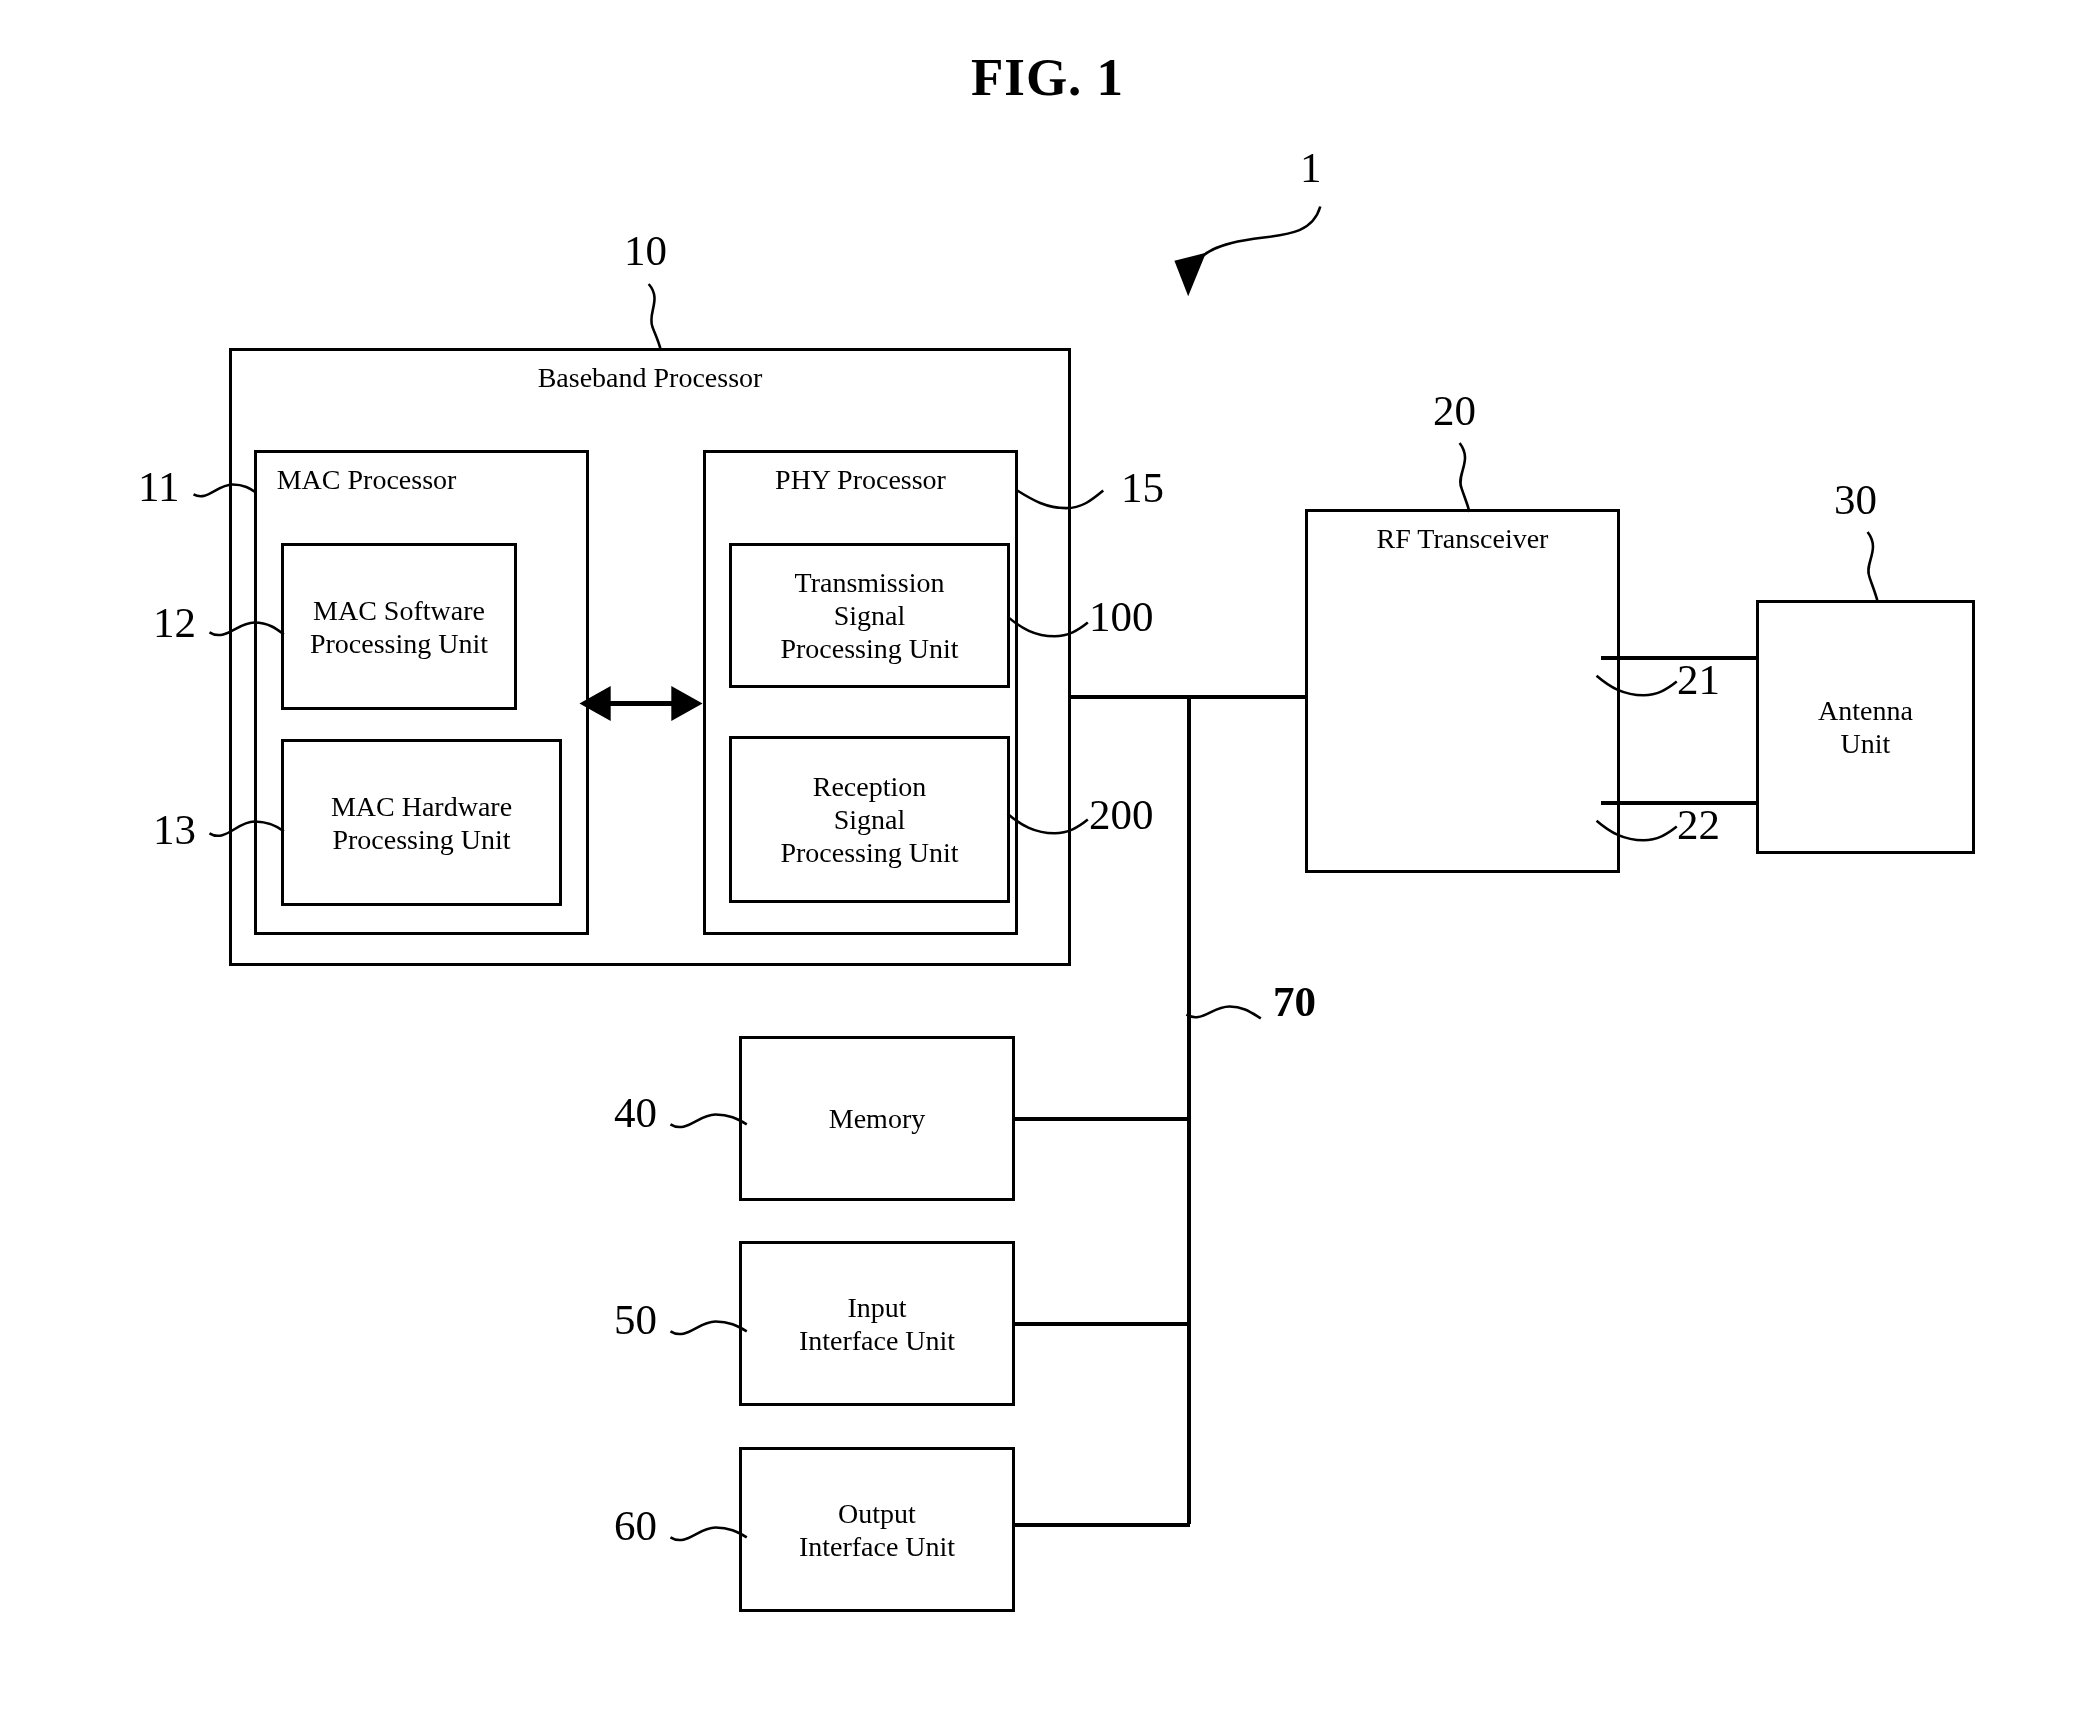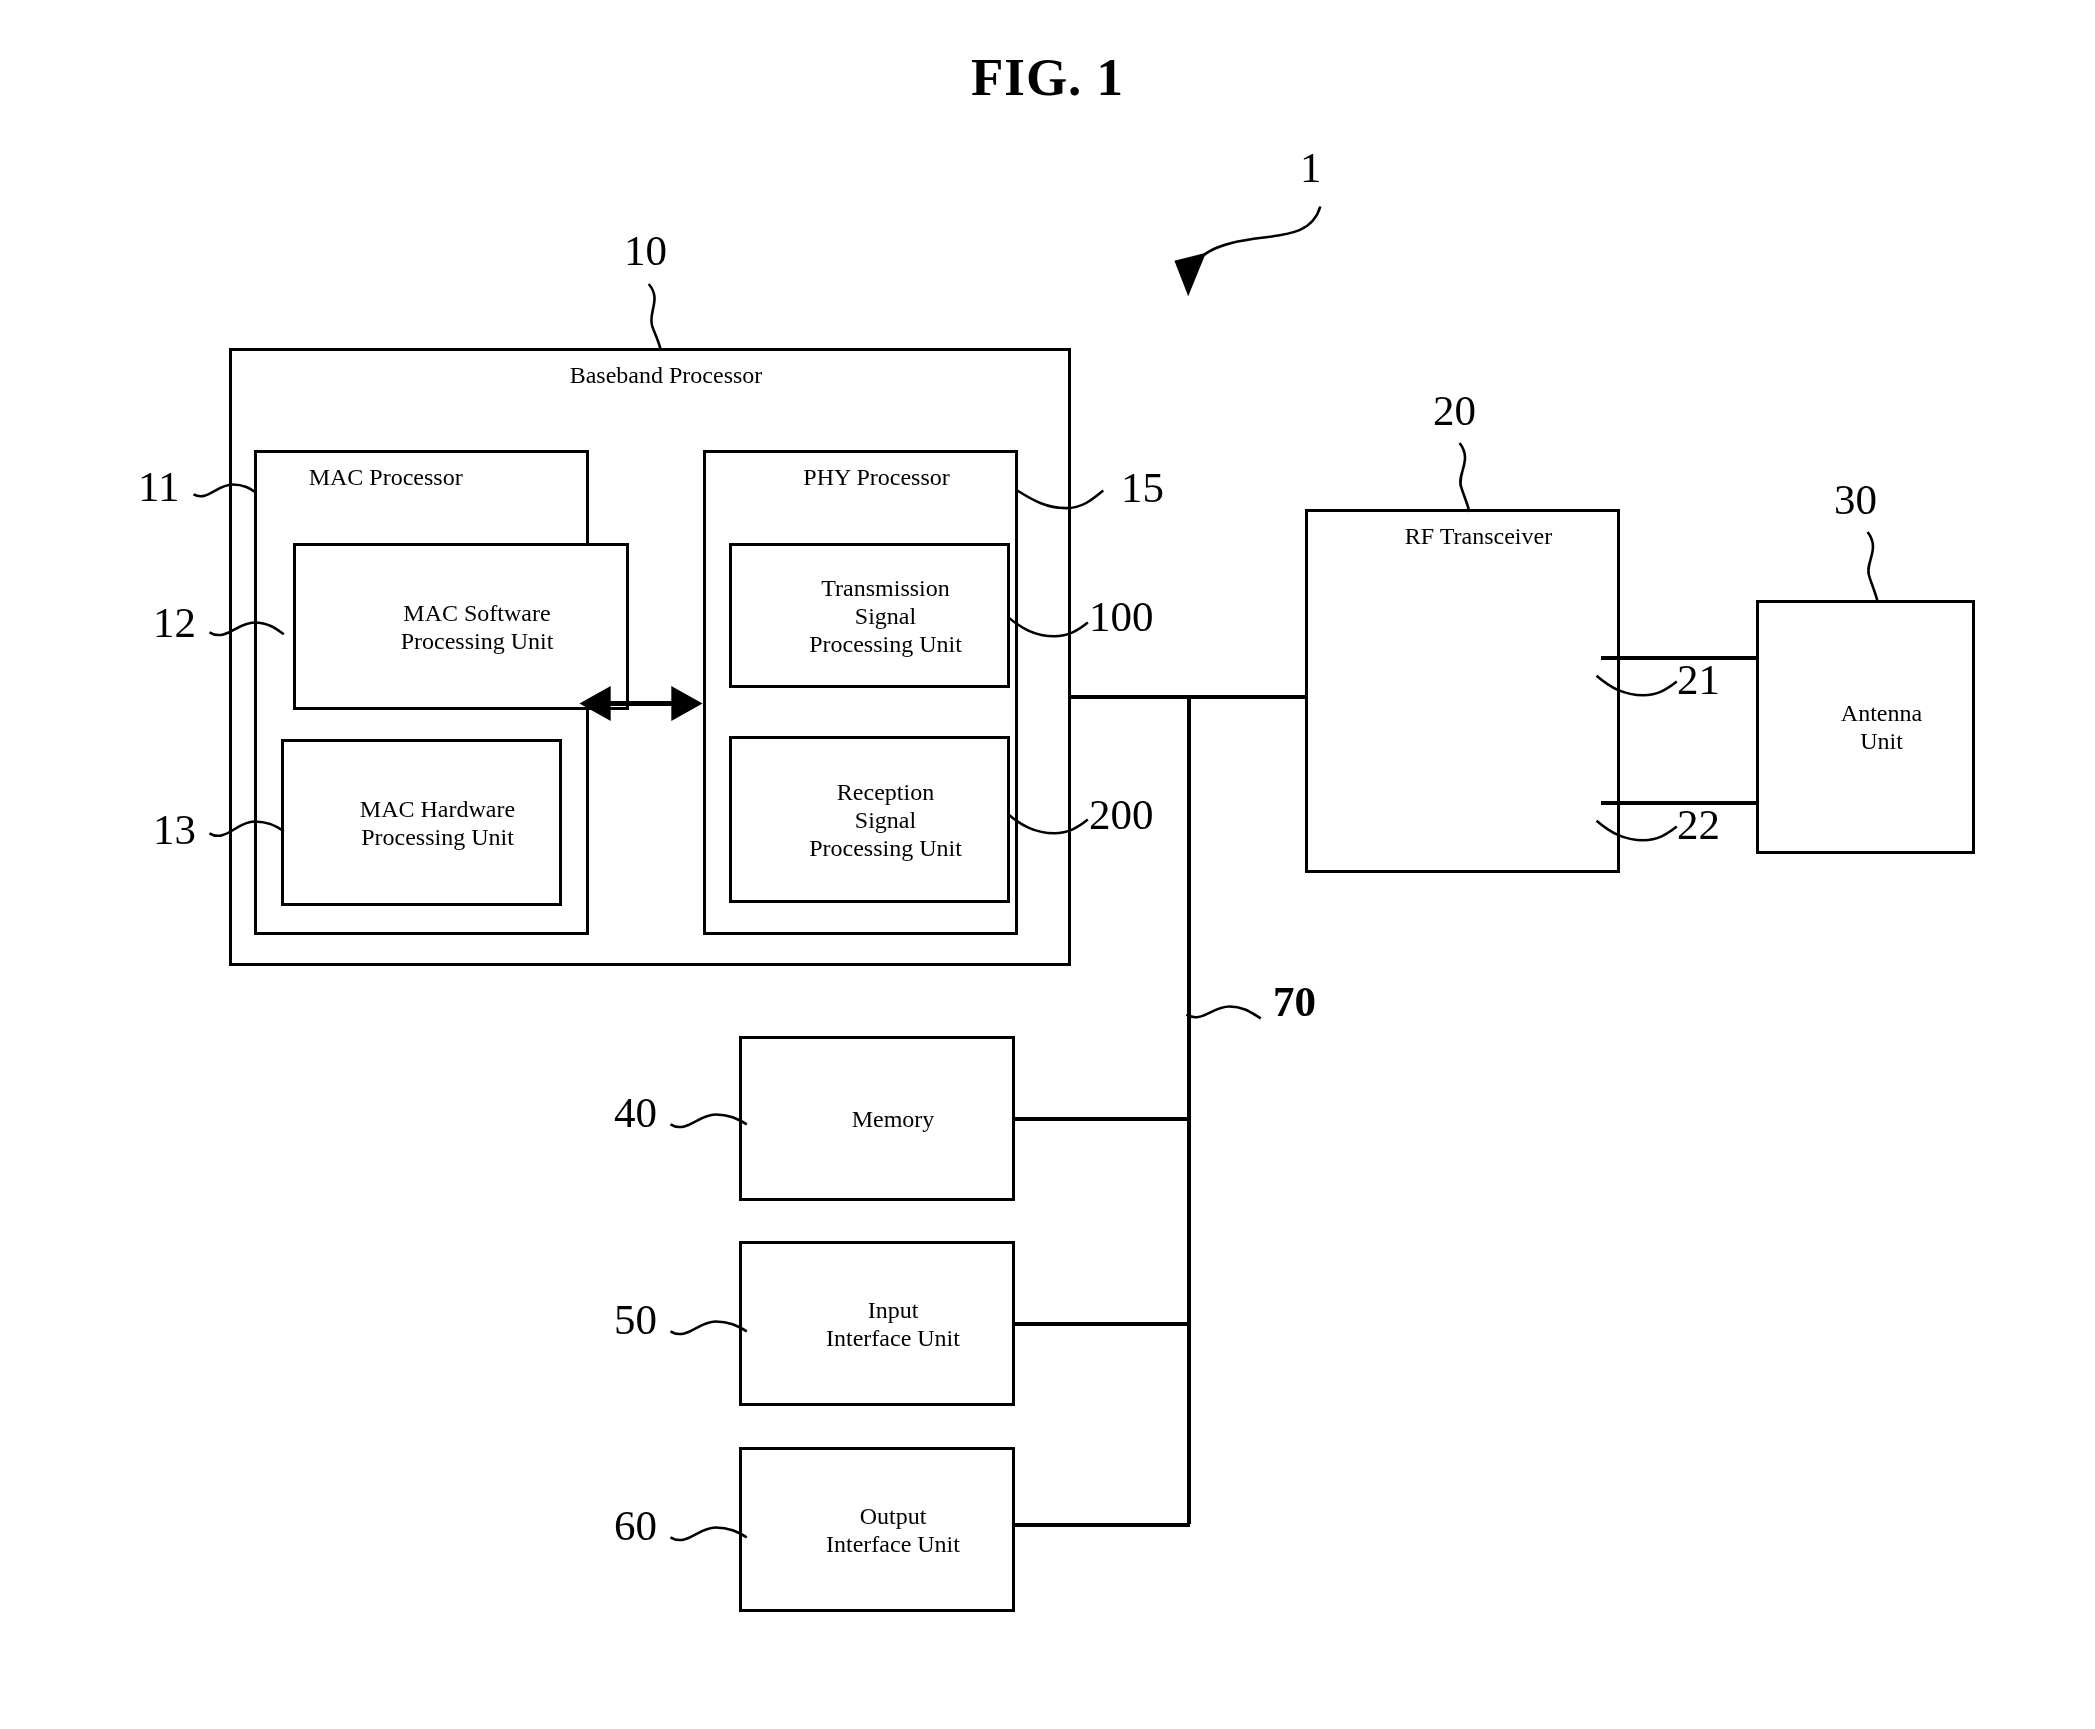--- a/index.html
+++ b/index.html
@@ -12,21 +12,21 @@
   .fig-title{
     position:absolute;left:0;right:0;top:47px;text-align:center;
     font-size:53px;font-weight:bold;letter-spacing:1px;
   }
 
   .box{
     position:absolute;border:3px solid #000;box-sizing:border-box;background:#fff;
   }
   .box-label{
     position:absolute;left:0;right:0;text-align:center;
-    font-size:24px;line-height:1.18;white-space:pre-line;padding-left:32px;
+    font-size:28px;line-height:1.18;white-space:pre-line;
   }
   .box-label.top{top:9.9px;}
   .box-label.center{top:50%;transform:translateY(-50%);}
 
   .refnum{
     position:absolute;font-size:43px;line-height:1;
   }
 
   .leader{position:absolute;overflow:visible;pointer-events:none;}
   .leader path{fill:none;stroke:#000;stroke-width:2.6;}
@@ -62,21 +62,21 @@
   </svg>
 
   <div class="box" style="left:254px;top:450px;width:335px;height:485px;">
     <div class="box-label top" style="text-align:left;left:19.7px;">MAC Processor</div>
   </div>
   <div class="refnum" style="left:138px;top:465px;">11</div>
   <svg class="leader" style="left:193px;top:469px;width:79px;height:39px;" viewBox="0 0 80 40">
     <path d="M0,26 C14,34 24,16 40,16 C52,16 58,20 64,24"></path>
   </svg>
 
-  <div class="box" style="left:281px;top:543px;width:336px;height:167px;margin-left:12px;">
+  <div class="box" style="left:281px;top:543px;width:236px;height:167px;">
     <div class="box-label center">MAC Software
 Processing Unit</div>
   </div>
   <div class="refnum" style="left:153px;top:601px;">12</div>
   <svg class="leader" style="left:209px;top:603px;width:89px;height:45px;" viewBox="0 0 90 46">
     <path d="M0,30 C16,40 28,20 46,20 C60,20 68,26 76,32"></path>
   </svg>
 
   <div class="box" style="left:281px;top:739px;width:281px;height:167px;">
     <div class="box-label center">MAC Hardware

